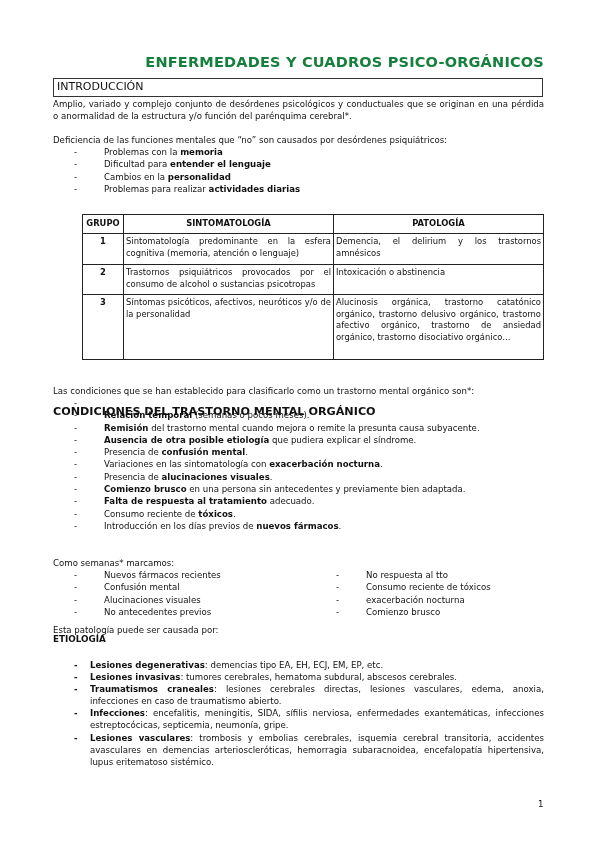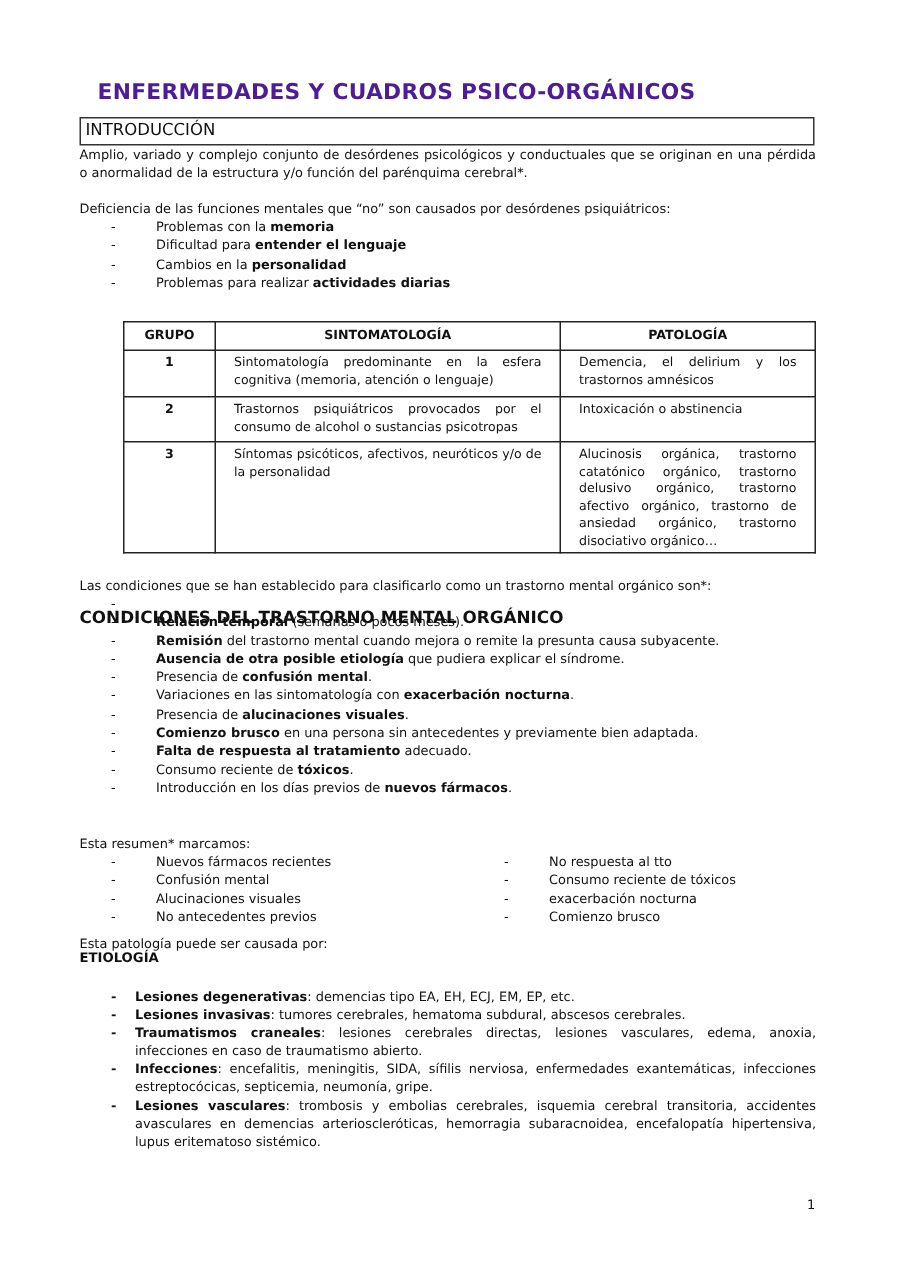--- a/index.html
+++ b/index.html
@@ -1,33 +1,33 @@
 <!DOCTYPE html>
 <html><head>
 <meta charset="utf-8">
 <style>
   html, body { margin: 0; padding: 0; background: #ffffff; }
   body { width: 600px; height: 848px; position: relative; overflow: hidden;
          font-family: "DejaVu Sans", sans-serif; color: #111; font-size: 8.6px; }
   .page { position: absolute; left: 53px; top: 0; width: 491px; }
-  .title { position: absolute; left: 12px; top: 54px; width: 491px; text-align: left;
-           font-size: 14.5px; font-weight: bold; letter-spacing: 0.2px; color: #4c1d95; }
+  .title { position: absolute; left: 0; top: 54px; width: 491px; text-align: right;
+           font-size: 14.5px; font-weight: bold; letter-spacing: 0.2px; color: #15803d; }
   .section-box { position: absolute; left: 0; top: 78px; width: 488px; height: 17px;
                  border: 1.3px solid #333; }
   .section-box span { position: absolute; left: 3px; top: 1px; font-size: 11px; color: #111; }
   .para { position: absolute; left: 0; width: 491px; line-height: 12.2px; text-align: justify; }
   .bul { position: absolute; left: 0; width: 491px; }
   .bul .row { position: relative; height: 12.3px; line-height: 12.3px; white-space: nowrap; }
   .bul .dash { position: absolute; left: 21px; }
   .bul .txt { position: absolute; left: 37px; padding-left: 14px; }
   b { font-weight: bold; }
   table.grid { position: absolute; left: 29px; top: 214px; width: 462px;
                border-collapse: collapse; font-size: 8.4px; }
   table.grid th, table.grid td { border: 1px solid #222; vertical-align: top;
-               padding: 2px 12px; line-height: 11.5px; }
+               padding: 2px 2px; line-height: 11.5px; }
   table.grid th { font-weight: bold; text-align: center; height: 13px; padding-top: 3px; }
   table.grid td.g { text-align: center; font-weight: bold; width: 36px; }
   table.grid td.s { width: 205px; text-align: justify; }
   table.grid td.p { text-align: justify; }
   table.grid { border: 1.5px solid #222; }
   .h2 { position: absolute; left: 0; font-size: 11.2px; font-weight: bold; margin-top: 36px; }
   .h3 { position: absolute; left: 0; font-size: 8.8px; font-weight: bold; }
   .etio { position: absolute; left: 0; width: 491px; }
   .etio .item { position: relative; padding-left: 37px; line-height: 12.1px; text-align: justify; }
   .etio .item .dash { position: absolute; left: 21px; top: 0; font-weight: bold; }
@@ -138,21 +138,21 @@
       <div class="row">
         <span class="dash">-</span>
         <span class="txt"><span>Consumo reciente de </span><b>tóxicos</b><span>.</span></span>
       </div>
       <div class="row">
         <span class="dash">-</span>
         <span class="txt"><span>Introducción en los días previos de </span><b>nuevos fármacos</b><span>.</span></span>
       </div>
     </div>
 
-  <div class="para" style="top:557px;">Esta resumen* marcamos:</div>
+  <div class="para" style="top:557px;">Como semanas* marcamos:</div>
 
   <div class="cols" style="top:569px;">
     <div class="col bul" style="left:0;">
       <div class="row">
           <span class="dash">-</span>
           <span class="txt">Nuevos fármacos recientes</span>
         </div>
       <div class="row">
           <span class="dash">-</span>
           <span class="txt">Confusión mental</span>

